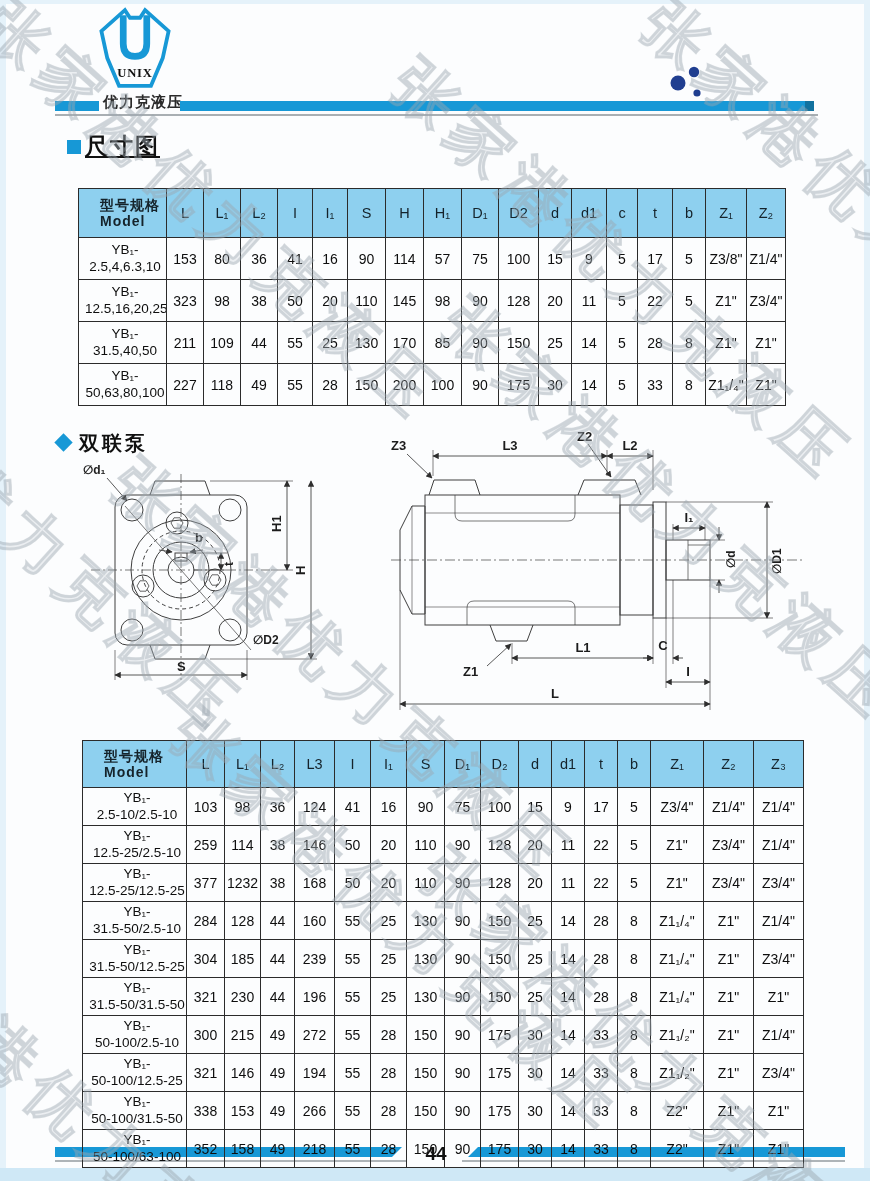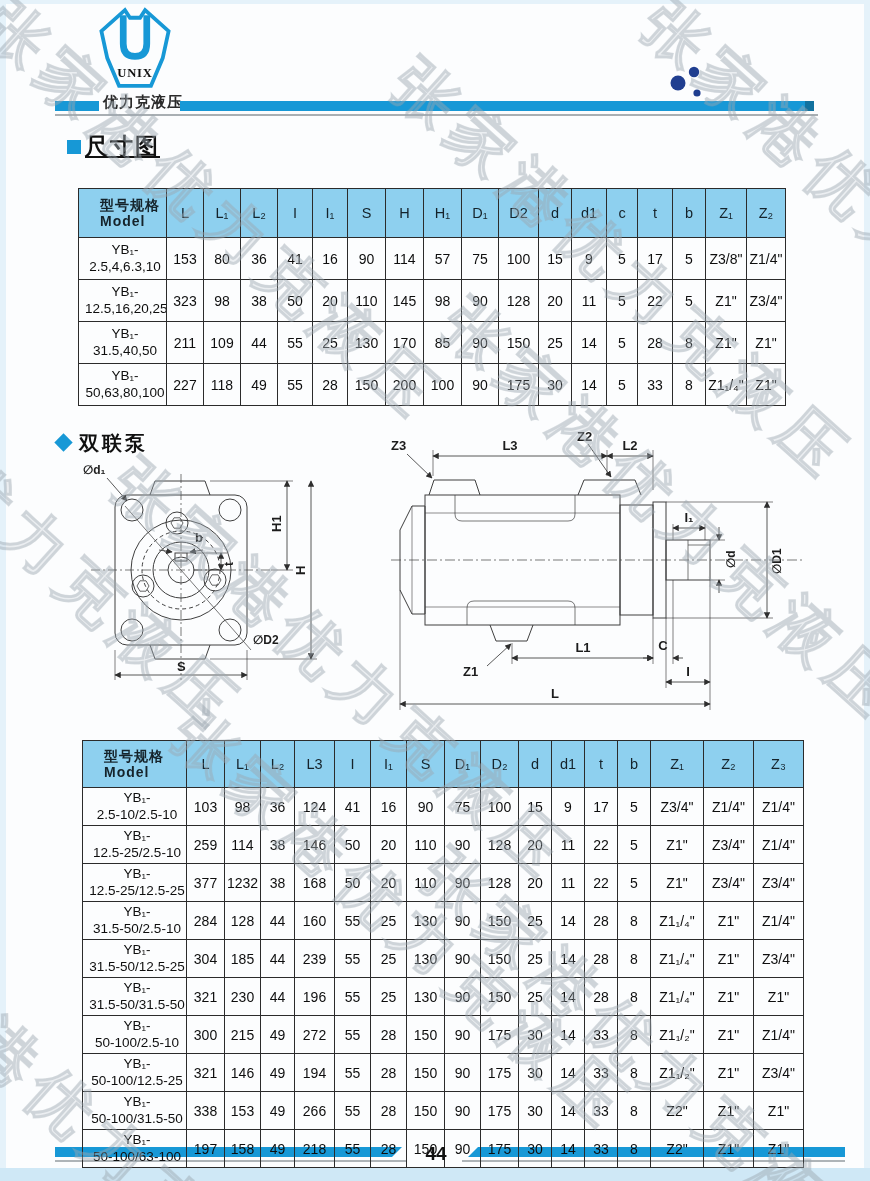--- a/index.html
+++ b/index.html
@@ -563,21 +563,21 @@
           <td>14</td>
           <td>33</td>
           <td>8</td>
           <td>Z2"</td>
           <td>Z1"</td>
           <td>Z1"</td>
         </tr>
         <tr>
           <td class="model-td">YB₁-
 50-100/63-100</td>
-          <td>197</td>
+          <td>352</td>
           <td>158</td>
           <td>49</td>
           <td>218</td>
           <td>55</td>
           <td>28</td>
           <td>150</td>
           <td>90</td>
           <td>175</td>
           <td>30</td>
           <td>14</td>

